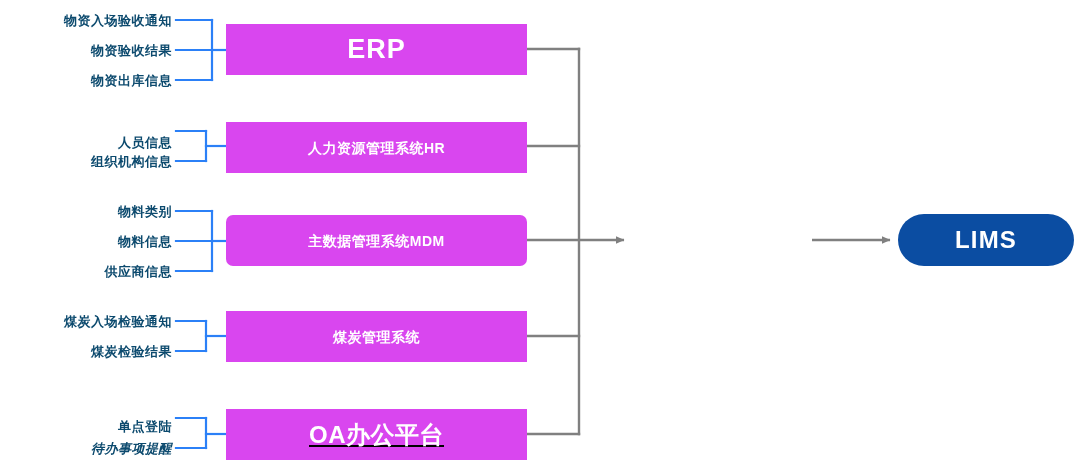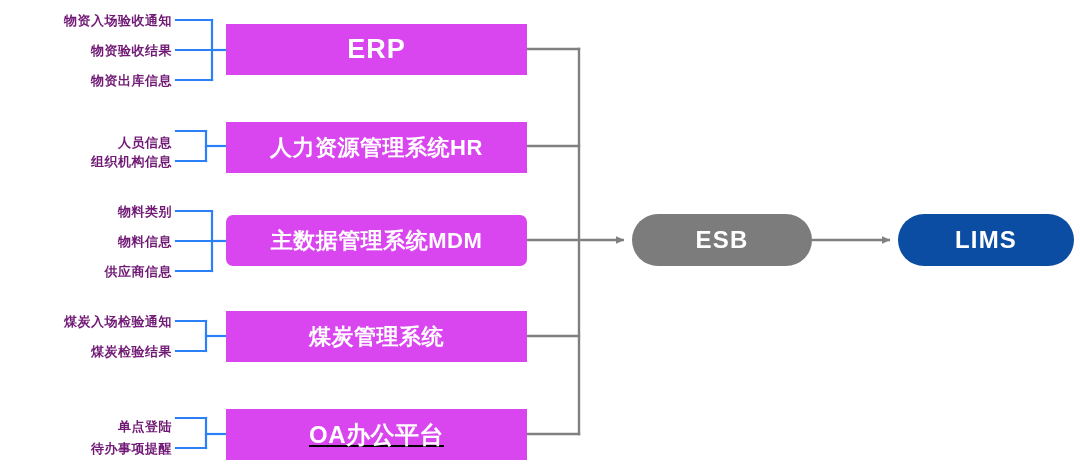--- a/index.html
+++ b/index.html
@@ -23,21 +23,21 @@
     top: 0;
     width: 1080px;
     height: 464px;
   }
 
   
   .feed-label {
     position: absolute;
     font-size: 13px;
     font-weight: 700;
-    color: #701a75;
+    color: #0c4a6e;
     letter-spacing: 0.5px;
     white-space: nowrap;
     text-align: right;
     transform: translateY(-50%);
     line-height: 1;
   }
 
   
   .sys-box {
     position: absolute;
@@ -45,21 +45,21 @@
     width: 301px;
     height: 51px;
     background: #d946ef;
     display: flex;
     align-items: center;
     justify-content: center;
     box-sizing: border-box;
   }
   .sys-box-label {
     color: #ffffff;
-    font-size: 22px;
+    font-size: 14px;
     font-weight: 700;
     letter-spacing: 0.5px;
     white-space: nowrap;
     line-height: 1;
   }
   .sys-box.erp .sys-box-label { font-size: 27px; letter-spacing: 1px; }
   .sys-box.oa .sys-box-label { font-size: 24px; }
 
   
   .pill {
@@ -168,21 +168,21 @@
   <div class="feed-label" style="right:908px; top:161px;">组织机构信息</div>
 
   <div class="feed-label" style="right:908px; top:211px;text-align:right;">物料类别</div>
   <div class="feed-label" style="right:908px; top:241px;">物料信息</div>
   <div class="feed-label" style="right:908px; top:271px;">供应商信息</div>
 
   <div class="feed-label" style="right:908px; top:321px;">煤炭入场检验通知</div>
   <div class="feed-label" style="right:908px; top:351px;">煤炭检验结果</div>
 
   <div class="feed-label" style="right:908px; top:426px;">单点登陆</div>
-  <div class="feed-label" style="right:908px; top:448px;">待办事项提醒</div>
+  <div class="feed-label" style="right:908px; top:448px;font-style:italic;">待办事项提醒</div>
 
   <div class="sys-box erp" style="top:24px;">
     <span class="sys-box-label">ERP</span>
   </div>
 
   <div class="sys-box hr" style="top:122px;">
     <span class="sys-box-label">人力资源管理系统HR</span>
   </div>
 
   <div class="sys-box mdm" style="top:215px;border-radius:7px;">
@@ -190,21 +190,18 @@
   </div>
 
   <div class="sys-box coal" style="top:311px;">
     <span class="sys-box-label">煤炭管理系统</span>
   </div>
 
   <div class="sys-box oa" style="top:409px;text-decoration:underline;">
     <span class="sys-box-label">OA办公平台</span>
   </div>
 
-  <div class="pill esb">
-    <span class="pill-label">ESB</span>
-  </div>
 
   <div class="pill lims">
     <span class="pill-label">LIMS</span>
   </div>
 
 </div>
 
 </body></html>

